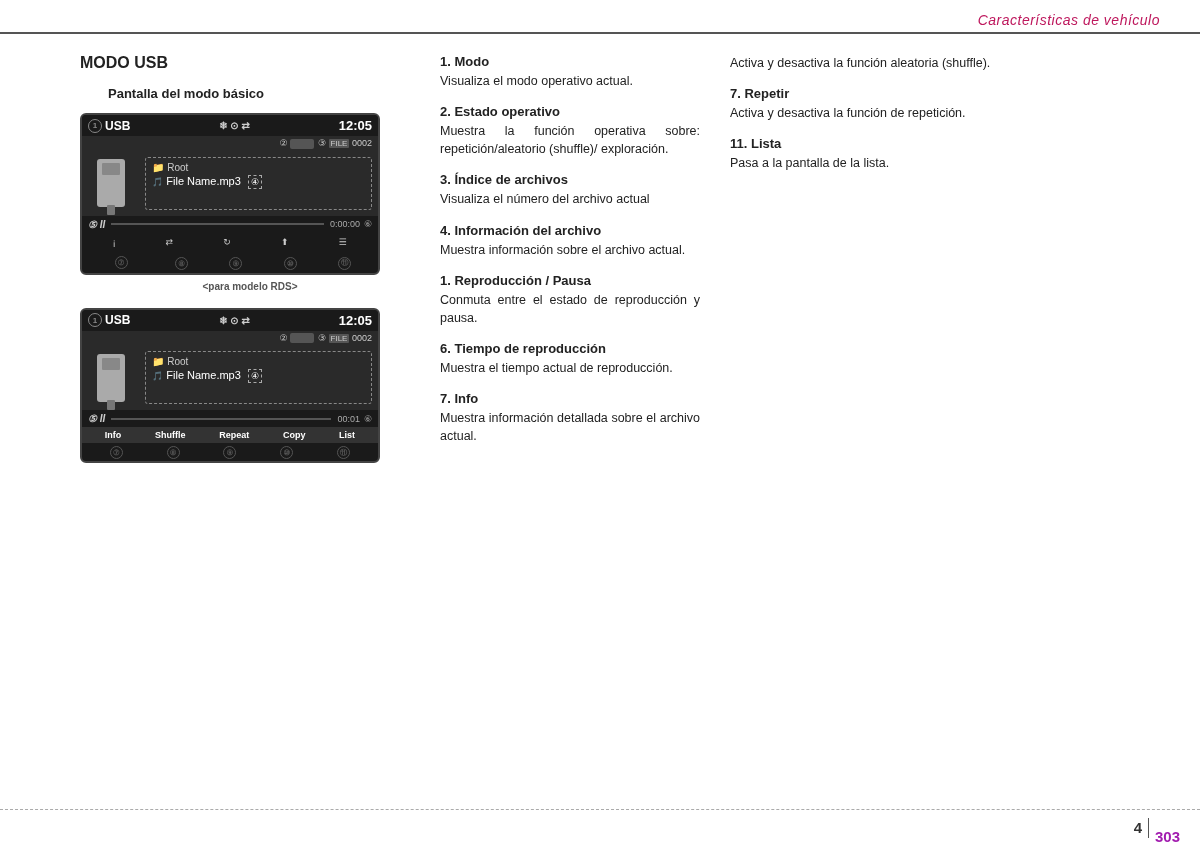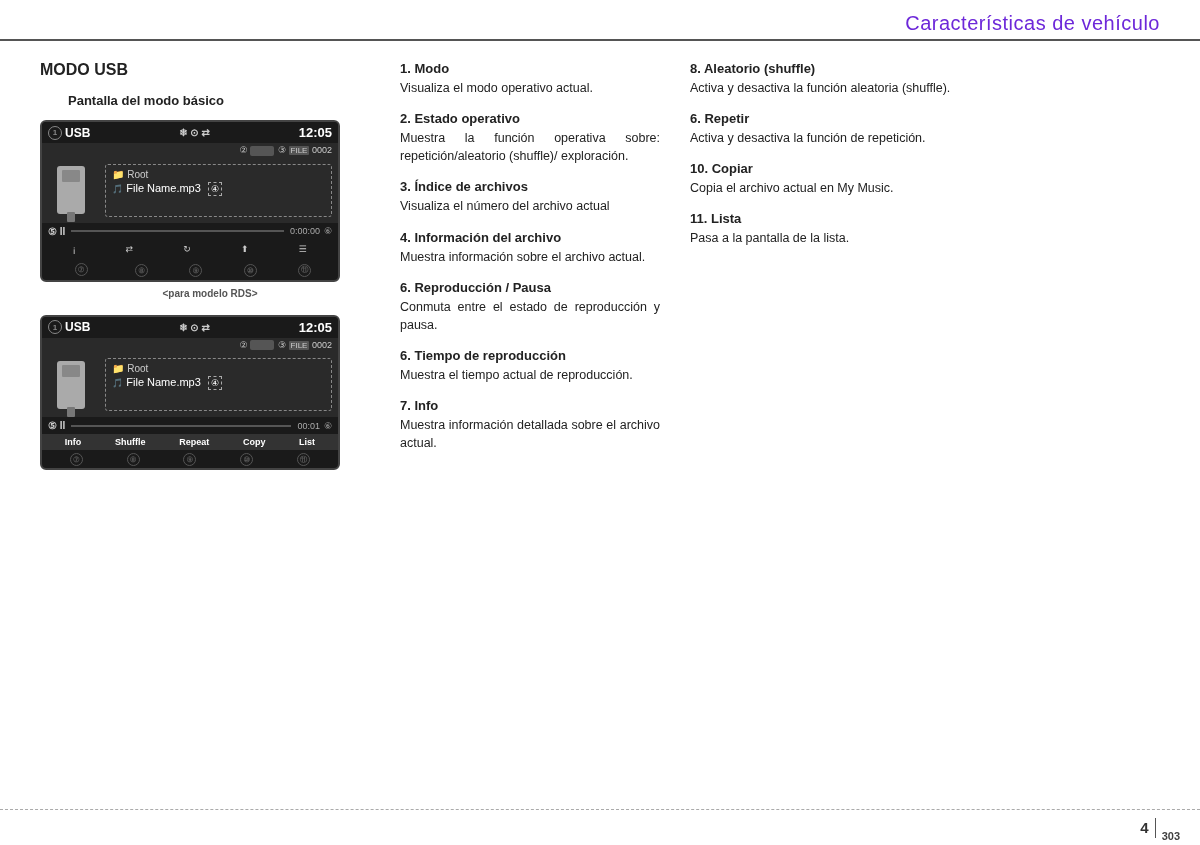--- a/index.html
+++ b/index.html
@@ -15,31 +15,33 @@
     }
 
     
     .header {
       display: flex;
       justify-content: flex-end;
       padding: 12px 40px 4px 40px;
       border-bottom: 2px solid #555;
     }
     .header-title {
-      font-size: 20px;
-      color: #6d28d9;
+      font-size: 14px;
+      color: #be185d;
+      font-style: italic;
       letter-spacing: 0.5px;
     }
 
     
     .main {
       display: flex;
       padding: 20px 40px 10px 40px;
       gap: 0;
       height: calc(845px - 60px - 36px);
+      margin-left: 40px;
     }
 
     
     .left-col {
       width: 340px;
       flex-shrink: 0;
     }
 
     .section-title {
       font-size: 16px;
@@ -121,21 +123,21 @@
     .usb-info .folder { font-size: 10px; color: #ccc; margin-bottom: 2px; }
     .usb-info .filename { font-size: 11px; color: #fff; }
 
     .usb-progress-bar {
       background: #1a1a1a;
       padding: 3px 6px;
       display: flex;
       align-items: center;
       justify-content: space-between;
     }
-    .play-pause { color: #ccc; font-size: 10px; font-weight: bold; }
+    .play-pause { color: #ccc; font-size: 10px; font-weight: bold; font-style: italic; }
     .progress-line {
       flex: 1;
       height: 2px;
       background: #555;
       margin: 0 6px;
     }
     .time-display { color: #aaa; font-size: 9px; }
 
     .usb-bottom-icons {
       display: flex;
@@ -208,23 +210,23 @@
       font-size: 15px;
       color: #333;
     }
     .page-sep {
       width: 1px;
       height: 20px;
       background: #555;
       margin: 0 6px;
     }
     .page-num {
-      font-size: 11px;
-      font-weight: bold;
-      color: #404040;
+      font-size: 15px;
+      font-weight: bold;
+      color: #a21caf;
       margin-top: 17px;
     }
 
     .circle-label {
       display: inline-flex;
       align-items: center;
       justify-content: center;
       width: 13px;
       height: 13px;
       border-radius: 50%;
@@ -399,47 +401,42 @@
         </div>
         <div class="desc-item">
           <div class="item-title">3. Índice de archivos</div>
                      <div class="item-text">Visualiza el número del archivo actual</div>
         </div>
         <div class="desc-item">
           <div class="item-title">4. Información del archivo</div>
                      <div class="item-text">Muestra información sobre el archivo actual.</div>
         </div>
         <div class="desc-item">
-          <div class="item-title">6. Reproducción / Pausa</div>
+          <div class="item-title">1. Reproducción / Pausa</div>
                      <div class="item-text">Conmuta    entre    el    estado    de reproducción y pausa.</div>
         </div>
         <div class="desc-item">
           <div class="item-title">6. Tiempo de reproducción</div>
                      <div class="item-text">Muestra    el    tiempo    actual    de reproducción.</div>
         </div>
         <div class="desc-item">
           <div class="item-title">7. Info</div>
                      <div class="item-text">Muestra información detallada sobre el archivo actual.</div>
         </div>
       </div>
   </div>
 
   <div class="right-col">
     <div id="desc-right-container">
         <div class="desc-item">
-          <div class="item-title">8. Aleatorio (shuffle)</div>
                      <div class="item-text">Activa y desactiva la función aleatoria (shuffle).</div>
         </div>
         <div class="desc-item">
-          <div class="item-title">6. Repetir</div>
+          <div class="item-title">7. Repetir</div>
                      <div class="item-text">Activa y desactiva la función de repetición.</div>
-        </div>
-        <div class="desc-item">
-          <div class="item-title">10. Copiar</div>
-                     <div class="item-text">Copia el archivo actual en My Music.</div>
         </div>
         <div class="desc-item">
           <div class="item-title">11. Lista</div>
                      <div class="item-text">Pasa a la pantalla de la lista.</div>
         </div>
       </div>
   </div>
 
 </div>
 

